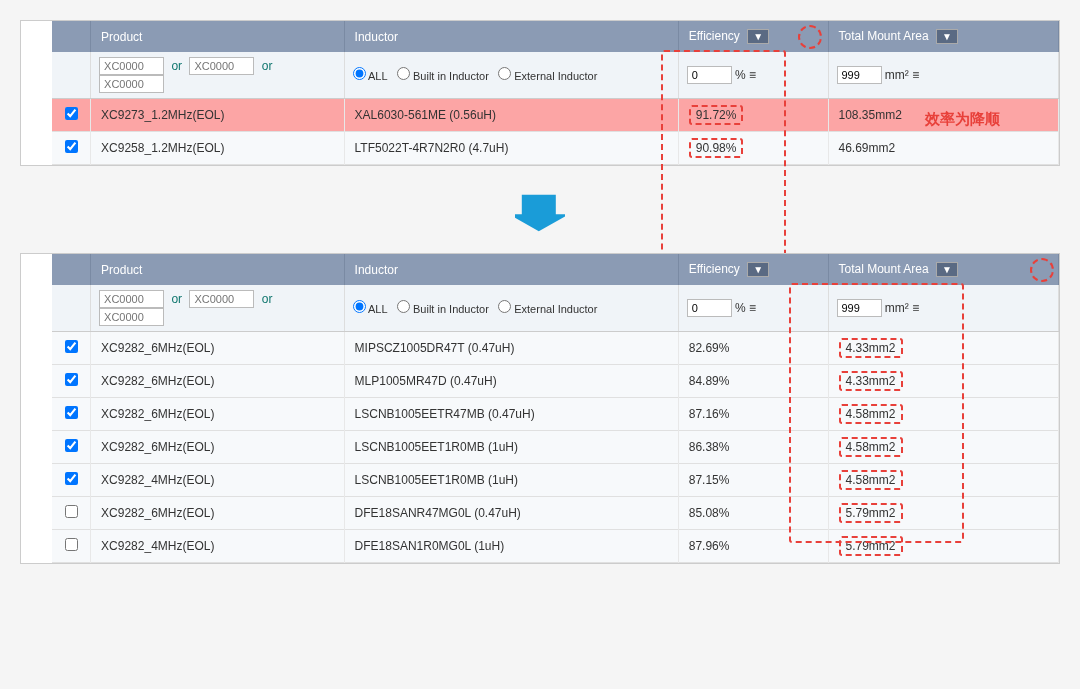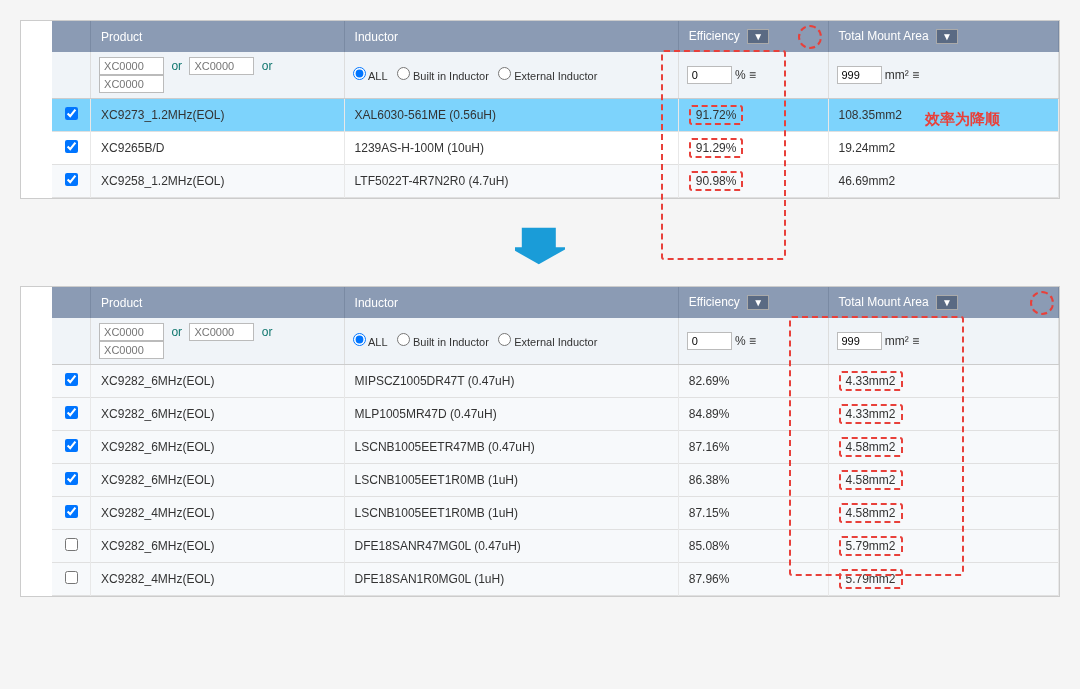--- a/index.html
+++ b/index.html
@@ -185,33 +185,26 @@
               <span> % </span>
               <span style="cursor:pointer;">≡</span>
             </td>
             <td>
               <input type="number" value="999" style="width: 45px;">
               <span> mm² </span>
               <span style="cursor:pointer;">≡</span>
             </td>
           </tr>
 
-          <tr style="background:#7dd3fc;">
+          <tr style="background:#fca5a5;">
             <td class="checkbox-col"><input type="checkbox" checked="" style=""></td>
             <td>XC9273_1.2MHz(EOL)</td>
             <td>XAL6030-561ME (0.56uH)</td>
             <td><span class="dashed-outline">91.72%</span></td>
             <td>108.35mm2</td>
-          </tr>
-          <tr>
-            <td class="checkbox-col"><input type="checkbox" checked="" style=""></td>
-            <td>XC9265B/D</td>
-            <td>1239AS-H-100M (10uH)</td>
-            <td><span class="dashed-outline">91.29%</span></td>
-            <td>19.24mm2</td>
           </tr>
           <tr style="background:#f7f9fb;">
             <td class="checkbox-col"><input type="checkbox" checked="" style=""></td>
             <td>XC9258_1.2MHz(EOL)</td>
             <td>LTF5022T-4R7N2R0 (4.7uH)</td>
             <td><span class="dashed-outline">90.98%</span></td>
             <td>46.69mm2</td>
           </tr>
         </tbody>
       </table>

